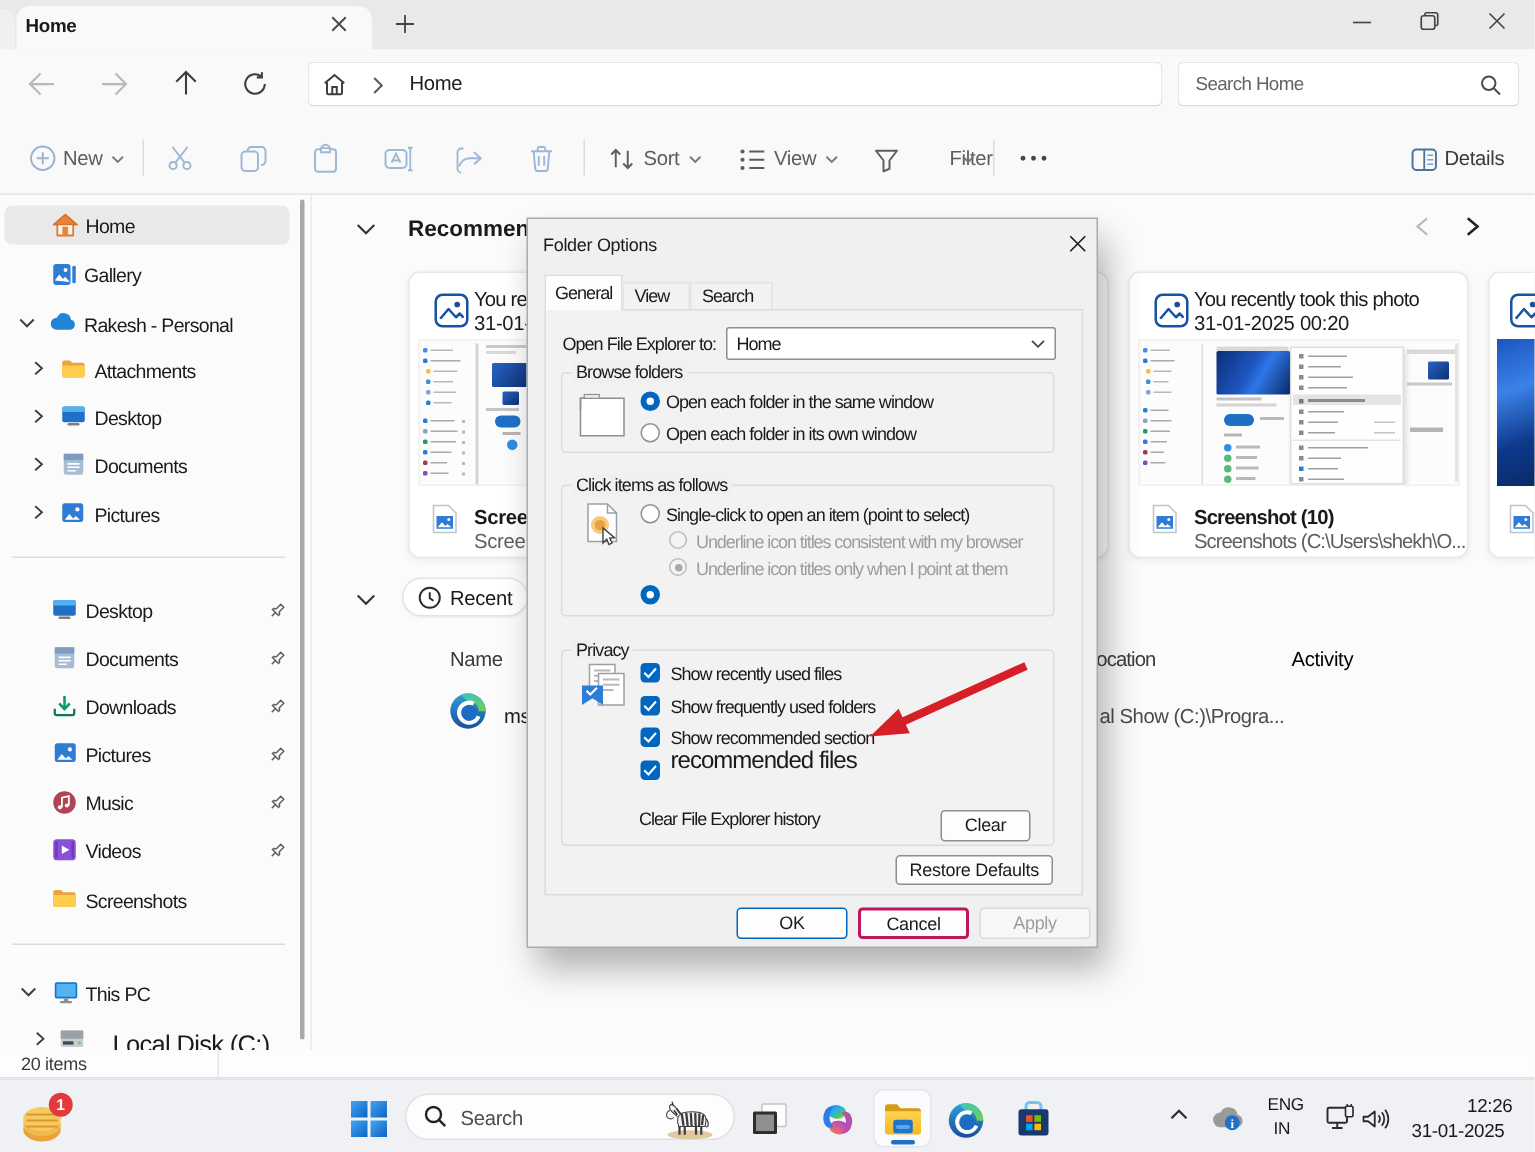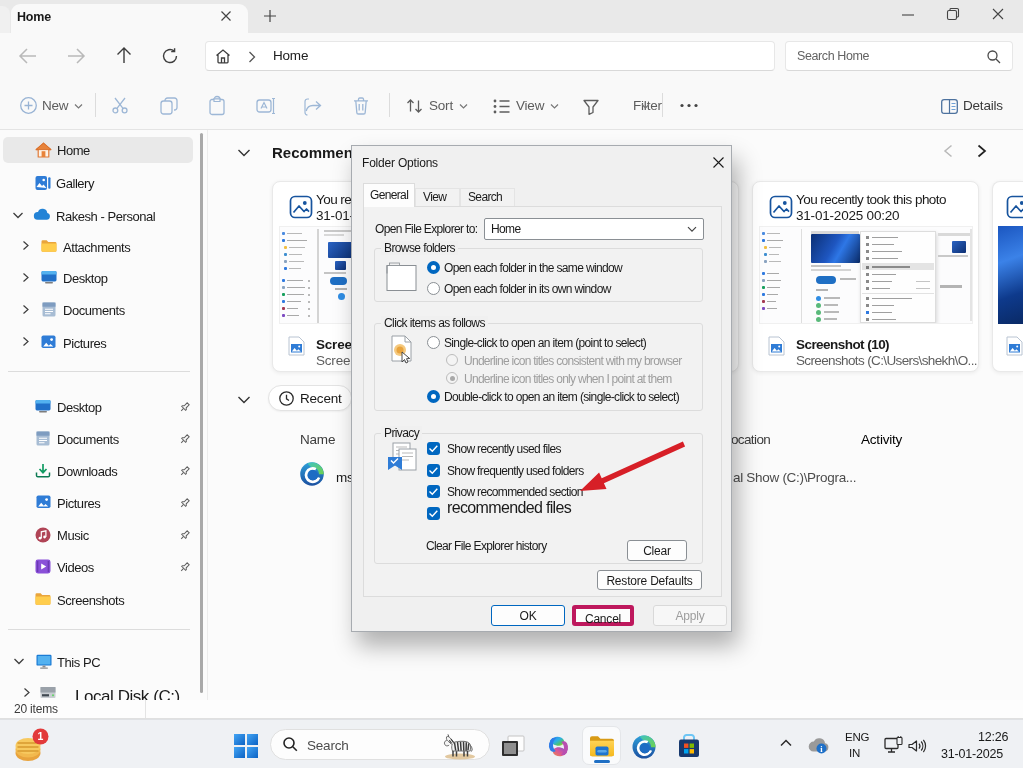--- a/index.html
+++ b/index.html
@@ -706,21 +706,20 @@
       <path d="M11 17l0 10 2.5-2.5 1.5 3.5 2-1-1.5-3.3 3.2-.2z" fill="#fff" stroke="#3a3a3a" stroke-width="0.9"></path>
     </svg>
   <div class="abs" style="left:75px;top:190px;width:13px;height:13px;border:1px solid #8a8f94;border-radius:50%;background:#fff"></div>
   <div class="tx" style="left:92px;top:190px;font-size:12px;letter-spacing:-0.65px">Single-click to open an item (point to select)</div>
   <div class="abs" style="left:94px;top:208px;width:12px;height:12px;border:1px solid #bcbcbc;border-radius:50%;background:#f4f4f4"></div>
   <div class="tx" style="left:112px;top:208px;font-size:12px;letter-spacing:-0.72px;color:#9d9d9d">Underline icon titles consistent with my browser</div>
   <div class="abs" style="left:94px;top:226px;width:12px;height:12px;border:1px solid #bcbcbc;border-radius:50%;background:#f4f4f4"></div>
   <div class="abs" style="left:97.5px;top:229.5px;width:5px;height:5px;border-radius:50%;background:#a9a9a9"></div>
   <div class="tx" style="left:112px;top:226px;font-size:12px;letter-spacing:-0.72px;color:#9d9d9d">Underline icon titles only when I point at them</div>
   <div class="abs" style="left:75px;top:244px;width:13px;height:13px;border:4px solid #0067c0;border-radius:50%;background:#fff"></div>
-  <div class="tx" style="left:92px;top:244px;font-size:12px;letter-spacing:-0.65px">Double-click to open an item (single-click to select)</div>
 
   <div class="abs" style="left:22px;top:287px;width:329px;height:131px;border:1px solid #dcdcdc;border-radius:3px"></div>
   <div class="abs tx" style="left:29px;top:280px;font-size:12px;letter-spacing:-0.6px;background:#f0f0f0;padding:0 3px">Privacy</div>
   <svg width="36" height="36" style="left:33px;top:295px">
       <rect x="8" y="2" width="17" height="22" fill="#fff" stroke="#9aa0a6"></rect>
       <path d="M11 6h11M11 9.5h11M11 13h11" stroke="#b9b9b9" stroke-width="1.2"></path>
       <rect x="14" y="8" width="17" height="21" fill="#fff" stroke="#9aa0a6"></rect>
       <path d="M17 12h11M17 15.5h11M17 19h7" stroke="#b9b9b9" stroke-width="1.2"></path>
       <path d="M3 16h14v13l-7-4.5L3 29z" fill="#2f7cd6"></path>
       <path d="M6 19.5l2.5 2.5 4.5-4.5" stroke="#fff" stroke-width="1.4" fill="none"></path>
@@ -743,19 +742,19 @@
   <div class="abs" style="left:75px;top:360.5px;width:13px;height:13px;background:#0067c0;border-radius:3px"></div>
   <svg width="11" height="9" style="left:76px;top:362.5px">
       <path d="M1.5 4.5l2.8 2.8 5-5.6" stroke="#fff" stroke-width="1.4" fill="none"></path>
     </svg>
   <div class="tx" style="left:95px;top:353px;font-size:16px;letter-spacing:-0.65px">recommended files</div>
   <div class="tx" style="left:74px;top:393px;font-size:12px;letter-spacing:-0.65px">Clear File Explorer history</div>
   <div class="abs" style="left:275px;top:394px;width:60px;height:21px;background:#fdfdfd;border:1px solid #8a8f94;border-radius:3px;text-align:center"><span style="font-size:12px;line-height:19px;letter-spacing:-0.2px;color:#1a1a1a">Clear</span></div>
   <div class="abs" style="left:245px;top:424px;width:105px;height:20px;background:#fdfdfd;border:1px solid #8a8f94;border-radius:3px;text-align:center"><span style="font-size:12px;line-height:18px;letter-spacing:-0.2px;color:#1a1a1a">Restore Defaults</span></div>
 
   <div class="abs" style="left:139px;top:459px;width:74px;height:21px;background:#fdfdfd;border:1.5px solid #0067c0;border-radius:3px;text-align:center"><span style="font-size:12px;line-height:18px;letter-spacing:-0.2px;color:#1a1a1a">OK</span></div>
-  <div class="abs" style="left:220px;top:459px;width:62px;height:21px;background:#fdfdfd;border:4px solid #be185d;border-radius:3px;text-align:center"><span style="font-size:12px;line-height:19px;letter-spacing:-0.2px;color:#1a1a1a">Cancel</span></div>
+  <div class="abs" style="left:220px;top:459px;width:74px;height:21px;background:#fdfdfd;border:2px solid #be185d;border-radius:3px;text-align:center"><span style="font-size:12px;line-height:19px;letter-spacing:-0.2px;color:#1a1a1a">Cancel</span></div>
   <div class="abs" style="left:301px;top:459px;width:74px;height:21px;background:#f7f7f7;border:1px solid #d9d9d9;border-radius:3px;text-align:center"><span style="font-size:12px;line-height:19px;letter-spacing:-0.2px;color:#9d9d9d">Apply</span></div>
 </div>
 
 <svg width="1023" height="768" style="left:0;top:0;pointer-events:none">
     <polygon points="580,491 599.1,472.5 601.7,478.2 682.9,441.5 685.1,446.5 603.9,483.2 606.5,488.9" fill="#d71f27"></polygon>
   </svg>
 
 </body></html>

